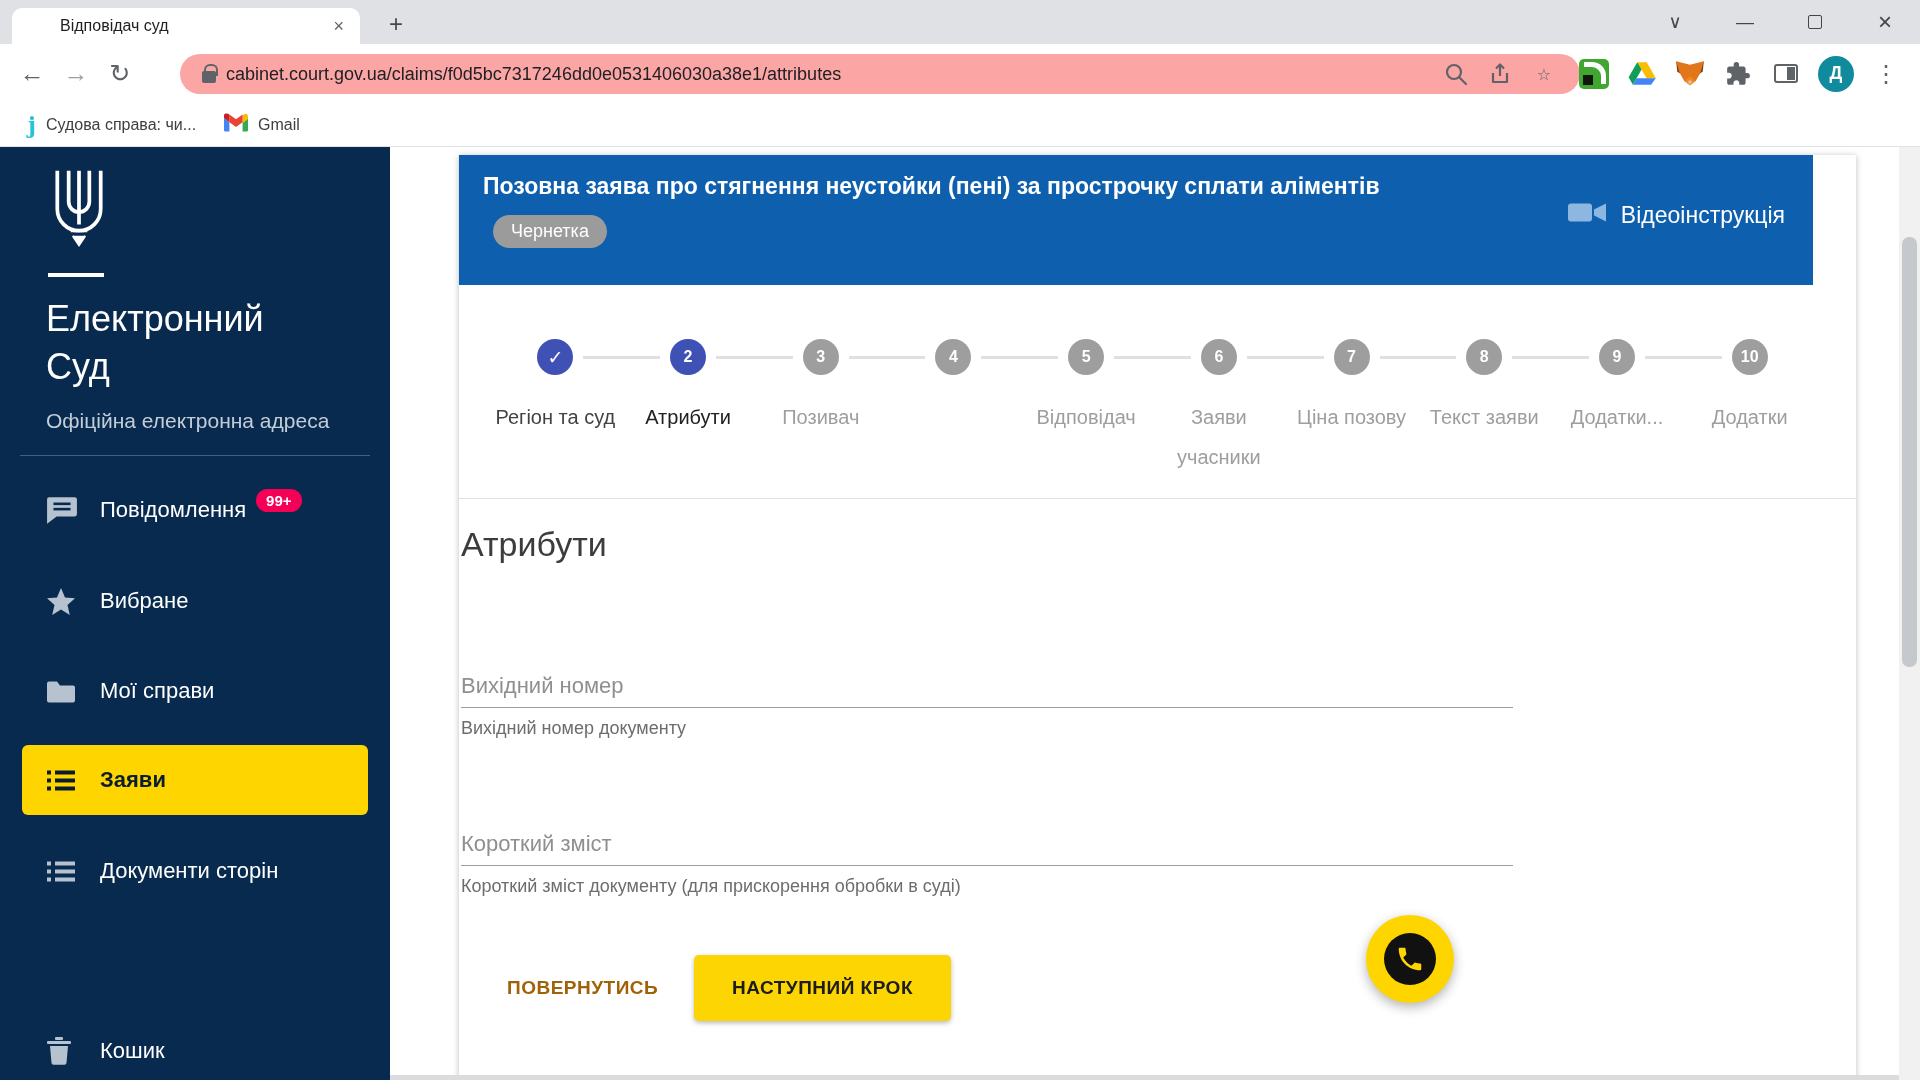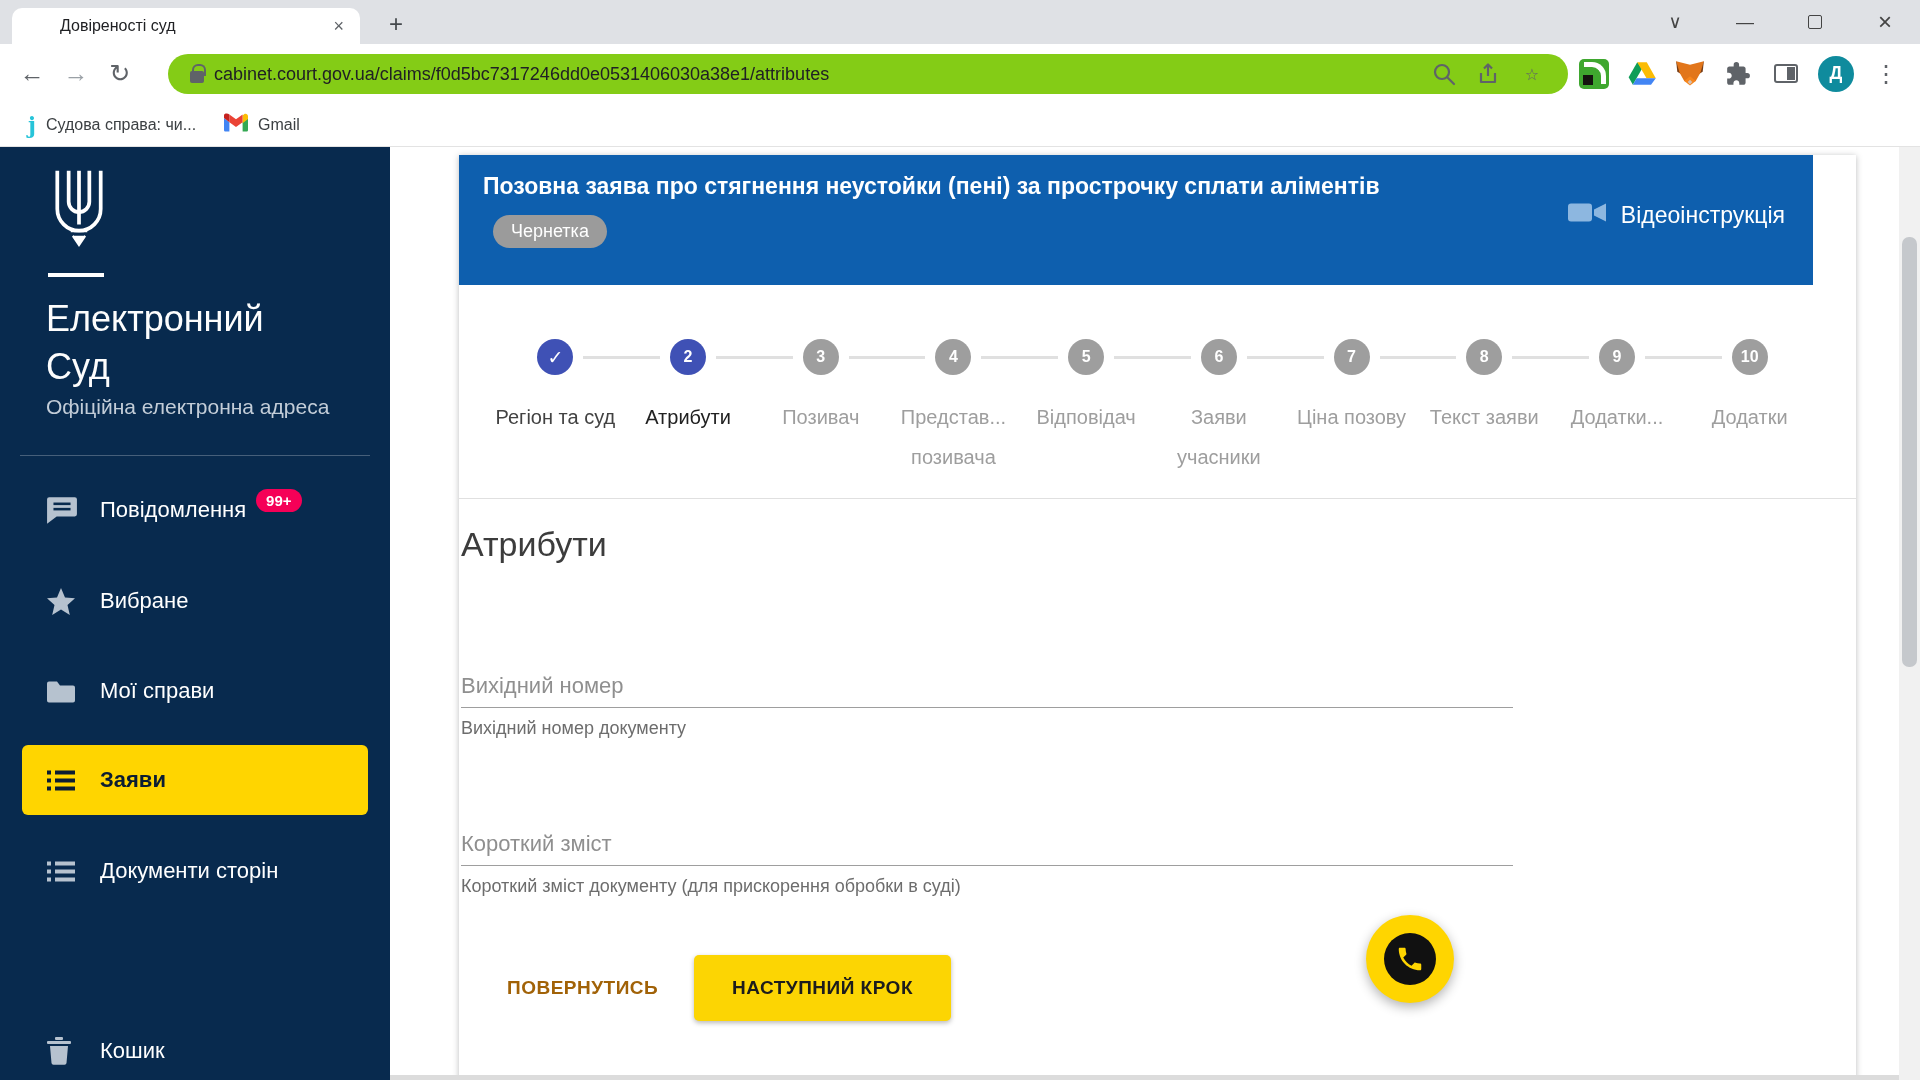--- a/index.html
+++ b/index.html
@@ -20,21 +20,21 @@
   .win-btn { width:70px; height:44px; display:flex; align-items:center; justify-content:center;
     color:#444; font-size:18px; }
   .win-btn .sq { width:14px; height:14px; border:1.6px solid #444; border-radius:2px; display:block; }
 
   .toolbar { position:absolute; left:0; top:44px; width:1920px; height:59px; background:#fff;
     display:flex; align-items:center; }
   .nav-ic { width:44px; height:44px; display:flex; align-items:center; justify-content:center;
     font-size:25px; color:#5f6368; }
   .nav-ic.fwd { color:#9aa0a6; }
   .nav-back { margin-left:10px; }
-  .omnibox { position:absolute; left:168px; top:10px; width:1400px; height:40px; background:#84cc16;
+  .omnibox { position:absolute; left:180px; top:10px; width:1400px; height:40px; background:#fca5a5;
     border-radius:20px; display:flex; align-items:center; padding:0 14px; }
   .lock { position:relative; width:14px; height:12px; background:#5f6368; border-radius:2px; margin:6px 10px 0 8px; }
   .lock::before { content:""; position:absolute; left:2px; top:-7px; width:10px; height:10px;
     border:2px solid #5f6368; border-bottom:none; border-radius:6px 6px 0 0; }
   .url-text { font-size:18px; color:#202124; flex:1 1 auto; white-space:nowrap; overflow:hidden; }
   .omni-ic { width:44px; height:40px; display:flex; align-items:center; justify-content:center; color:#5f6368; }
   .ext-row { position:absolute; left:1578px; top:44px; height:59px; display:flex; align-items:center; gap:16px; }
   .ext-btn { width:32px; height:32px; display:flex; align-items:center; justify-content:center; }
   .privat { position:relative; width:30px; height:30px; background:#3fa72f; border-radius:5px; }
   .privat::before { content:""; position:absolute; right:3px; top:3px; width:17px; height:17px;
@@ -51,21 +51,21 @@
   .bm { display:flex; align-items:center; gap:10px; margin-left:28px; font-size:16px; color:#3c4043; }
   .bm .jicon { color:#27c4d9; font-weight:bold; font-size:22px; font-family:"DejaVu Serif",serif; }
 
   
   .app { position:absolute; left:0; top:147px; width:1920px; height:933px; background:#fff; }
 
   .sidebar { position:absolute; left:0; top:0; width:390px; height:933px; background:#082a4e; }
   .trident { position:absolute; left:48px; top:20px; }
   .logo-line { position:absolute; left:48px; top:126px; width:56px; height:4px; background:#fff; }
   .brand { position:absolute; left:46px; top:148px; color:#fdfdfd; font-size:36px; font-weight:300; line-height:48px; }
-  .side-sub { position:absolute; left:46px; top:248px; color:#c3cdd8; font-size:21px; }
+  .side-sub { position:absolute; left:46px; top:262px; color:#c3cdd8; font-size:21px; }
   .side-div { position:absolute; left:20px; right:20px; top:308px; height:1px; background:rgba(255,255,255,.25); }
   .nav-item { position:absolute; left:0; width:390px; height:70px; display:flex; align-items:center; color:#fff; }
   .nav-item .ni-icon { width:34px; margin-left:46px; color:#b6c2cf; display:flex; }
   .nav-item .ni-label { margin-left:20px; font-size:22px; }
   .nav-item.active::before { content:""; position:absolute; left:22px; right:22px; top:0; bottom:0;
     background:#ffd500; border-radius:6px; }
   .nav-item.active .ni-icon { color:#0b1d33; position:relative; }
   .nav-item.active .ni-label { color:#0b1d33; font-weight:bold; position:relative; }
   .badge-99 { display:inline-block; background:#f50057; color:#fff; font-size:15px; font-weight:bold;
     border-radius:13px; padding:3px 10px; margin-left:10px; transform:translateY(-10px); }
@@ -118,21 +118,21 @@
   .scrollbar { position:absolute; right:0; top:0; width:21px; height:933px; background:#f1f1f1; }
   .scroll-thumb { position:absolute; left:3px; right:3px; top:90px; height:430px; background:#c5c8cc; border-radius:7px; }
   .bottom-edge { position:absolute; left:390px; right:21px; bottom:0; height:5px; background:#dcdcdc; }
 </style>
 </head>
 <body>
 
 <div class="tabstrip">
   <div class="tab">
     <span class="favicon-flag"><span class="b"></span><span class="y"></span></span>
-    <span class="tab-title">Довіреності суд</span>
+    <span class="tab-title">Відповідач суд</span>
     <span class="tab-close">×</span>
   </div>
   <div class="newtab-btn">+</div>
   <div class="win-controls">
     <div class="win-btn">∨</div>
     <div class="win-btn">—</div>
     <div class="win-btn">
         <span class="sq"></span>
       </div>
     <div class="win-btn" style="font-size:24px;">×</div>
@@ -334,21 +334,20 @@
       <div class="step active">
         <div class="step-circle">2</div>
         <div class="step-label">Атрибути</div>
       </div>
       <div class="step">
         <div class="step-circle">3</div>
         <div class="step-label">Позивач</div>
       </div>
       <div class="step">
         <div class="step-circle">4</div>
-        <div class="step-label">Представ... позивача</div>
       </div>
       <div class="step">
         <div class="step-circle">5</div>
         <div class="step-label">Відповідач</div>
       </div>
       <div class="step">
         <div class="step-circle">6</div>
         <div class="step-label">Заяви учасники</div>
       </div>
       <div class="step">

